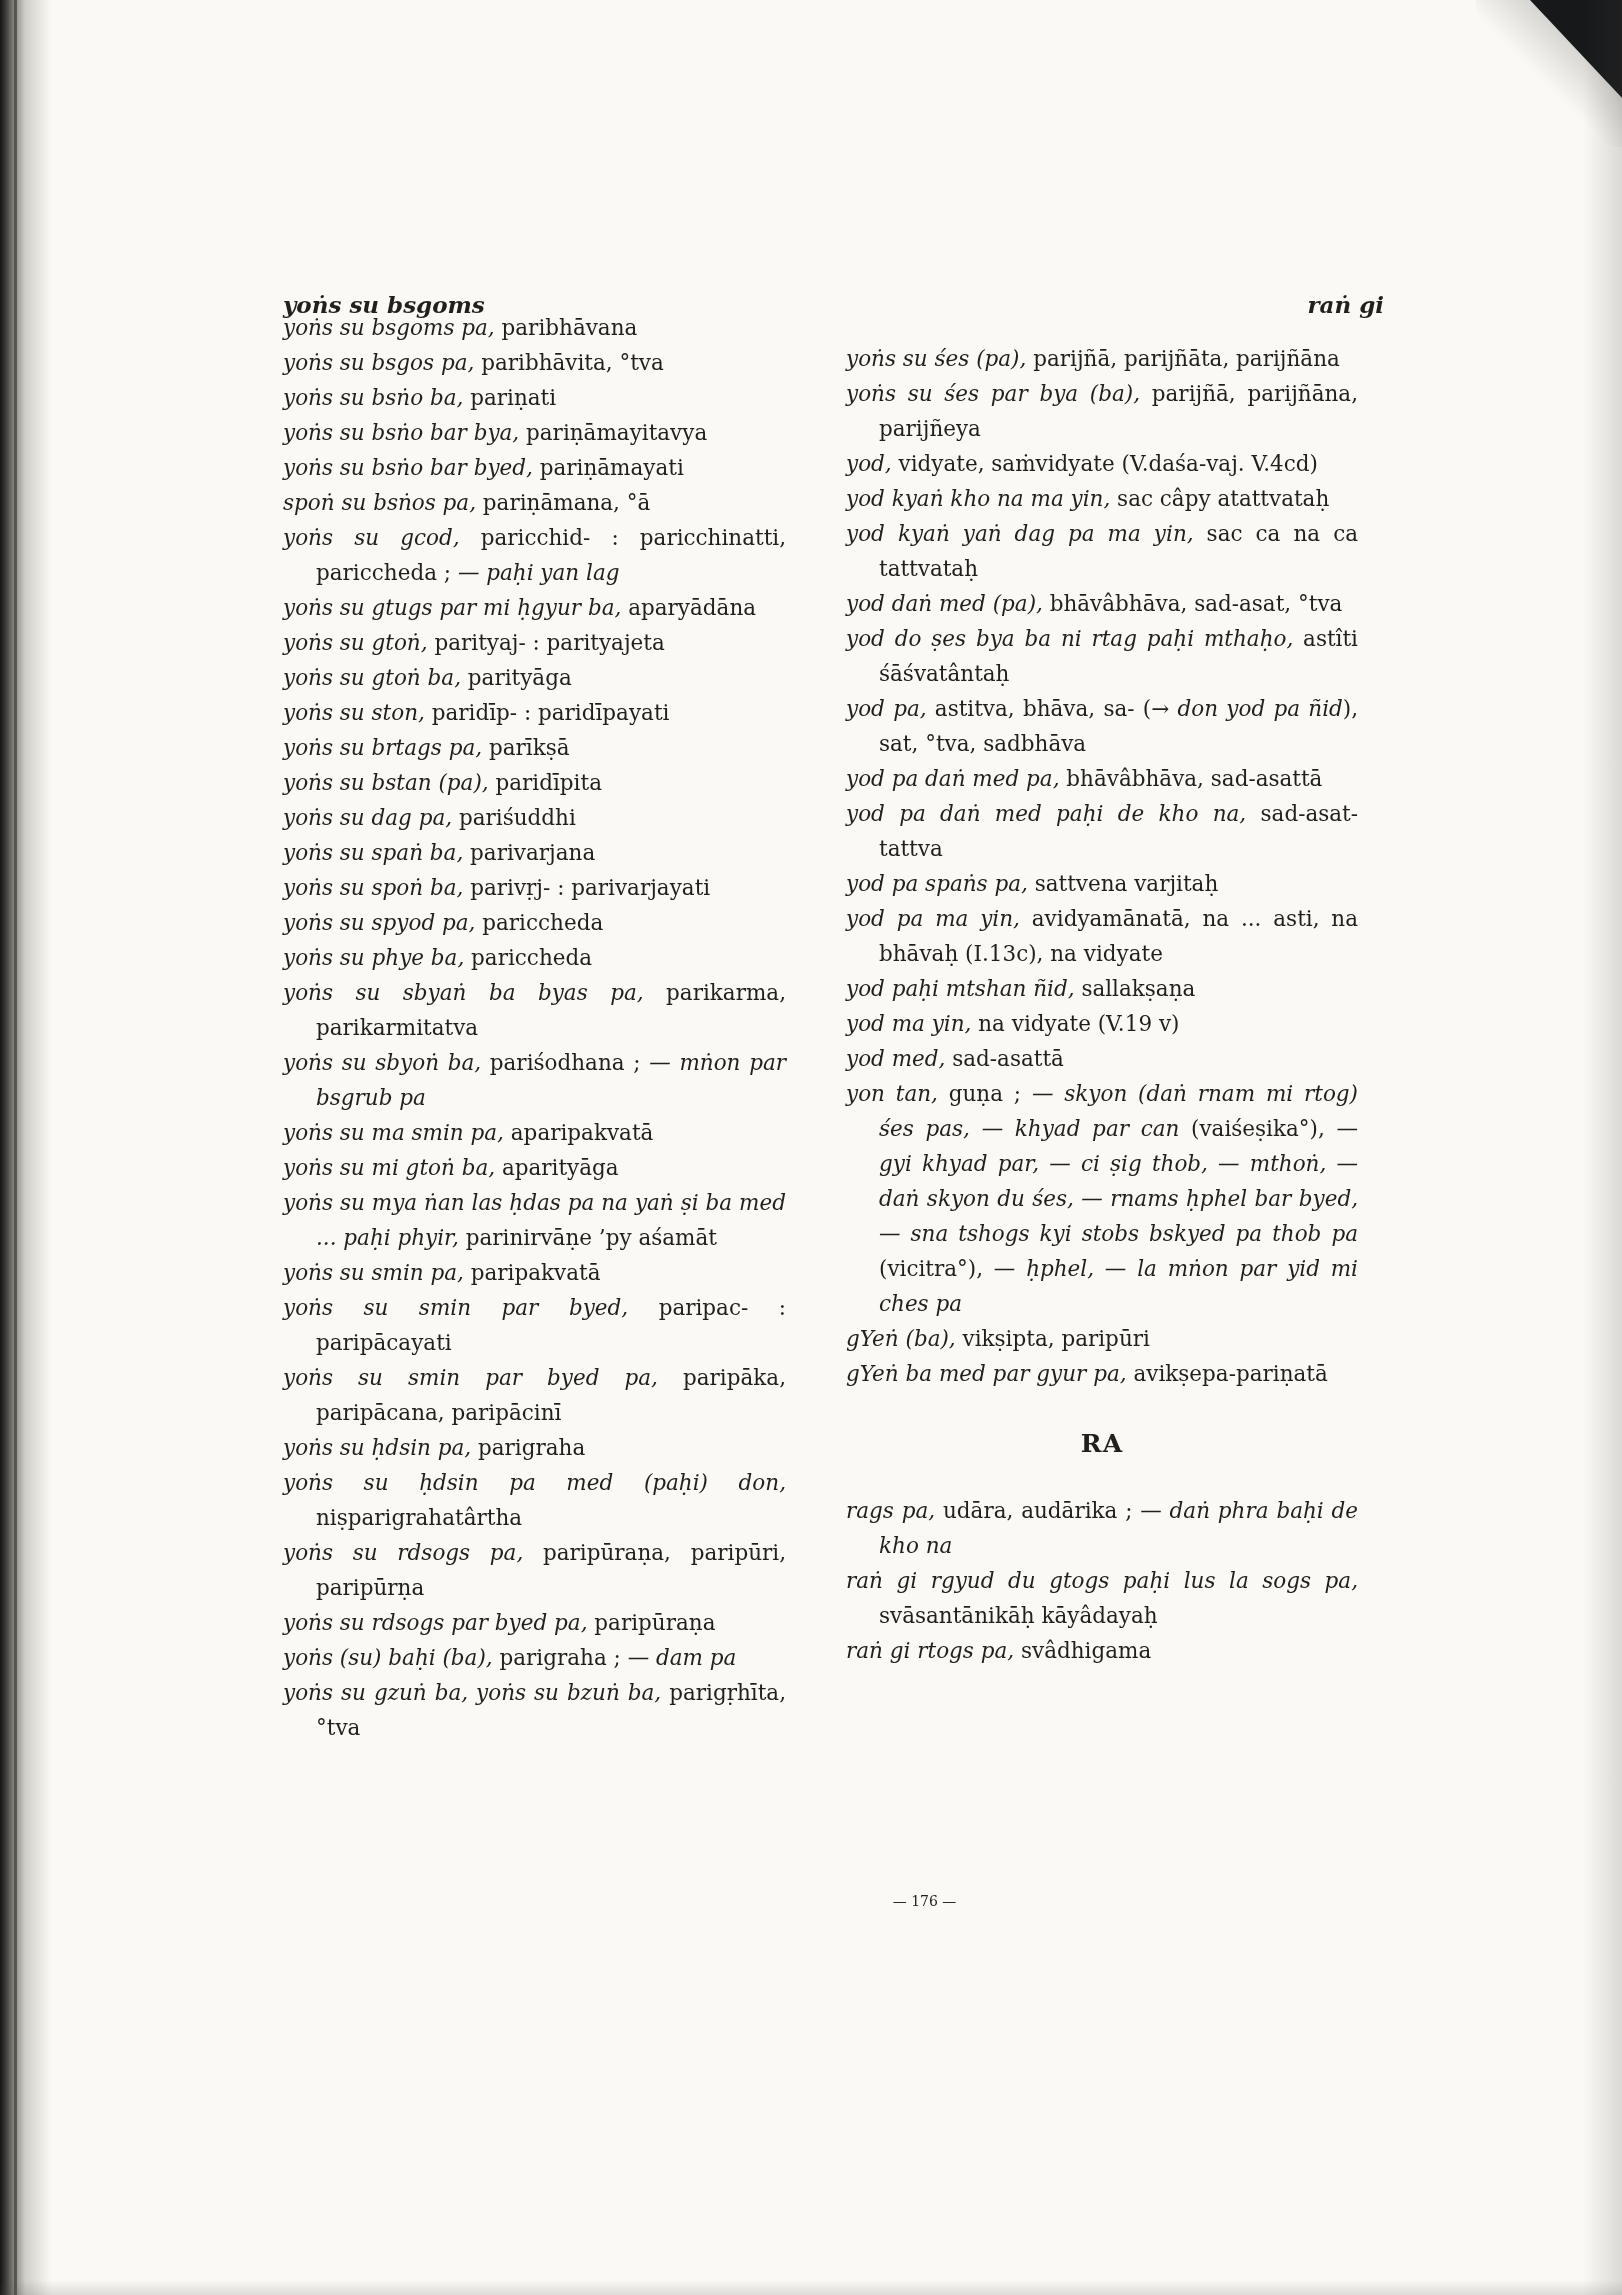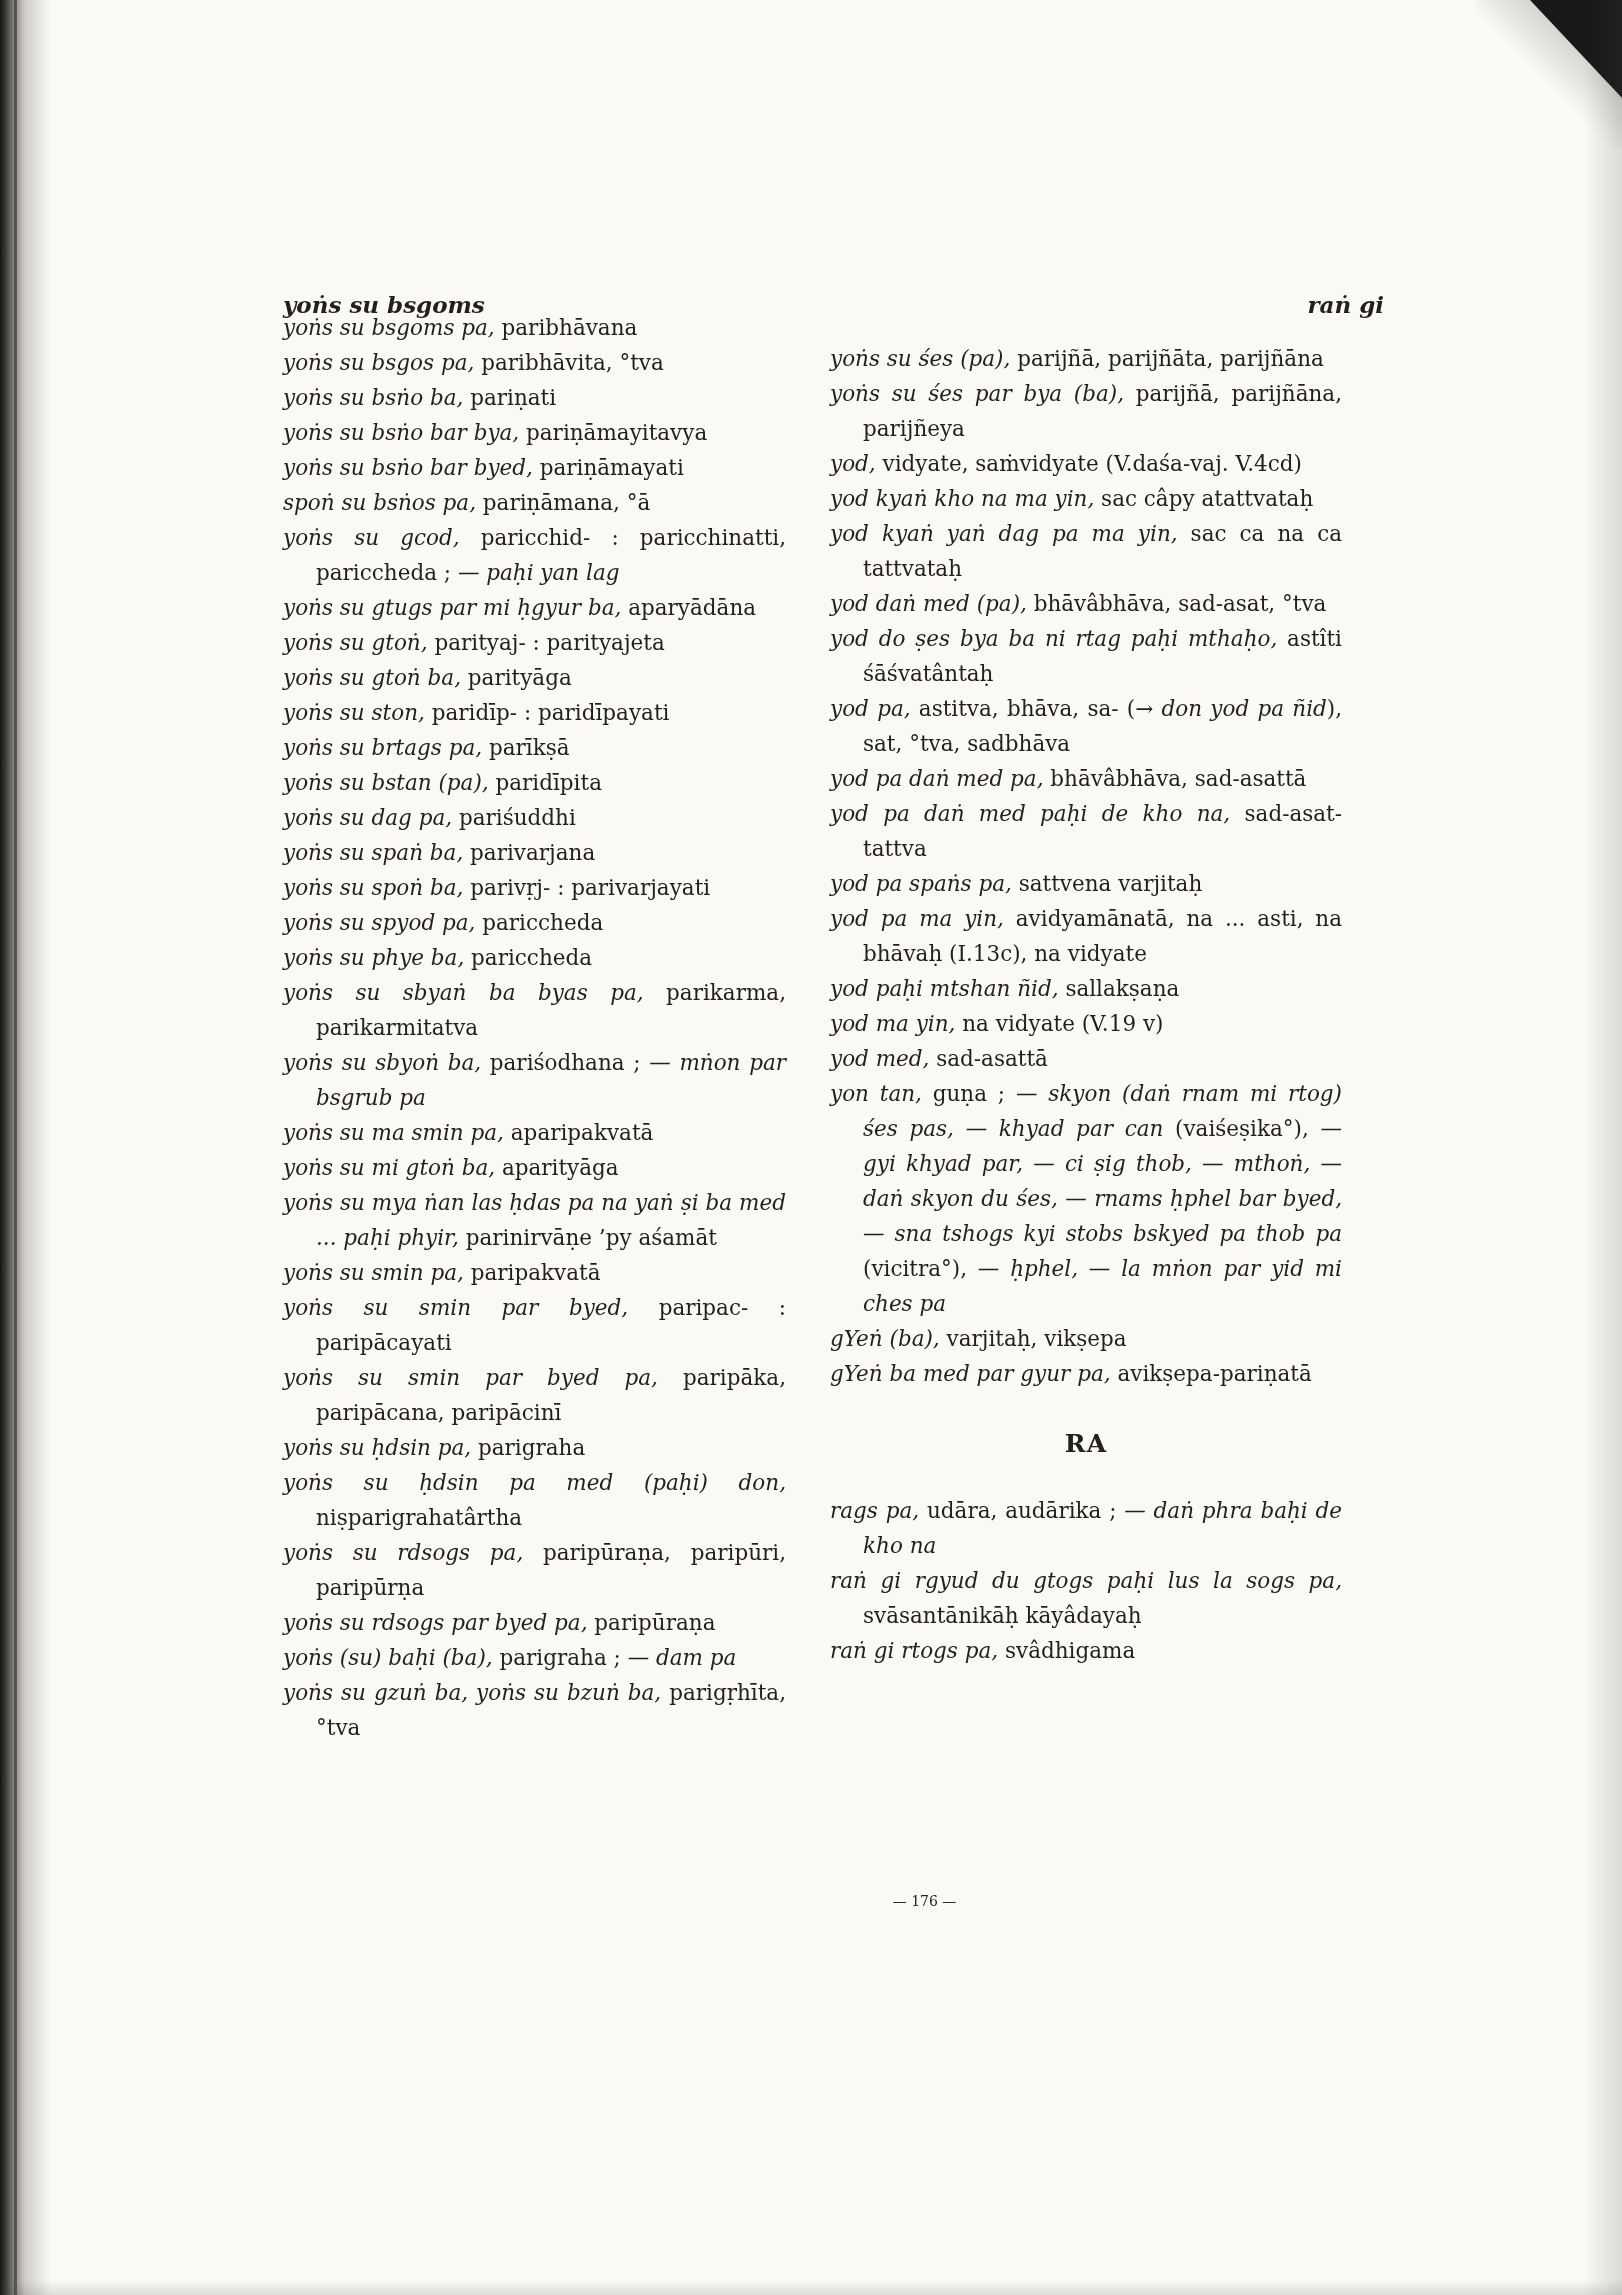--- a/index.html
+++ b/index.html
@@ -54,21 +54,21 @@
   .running-heads {
     position:absolute; left:283px; top:255px; width:1101px;
     display:flex; justify-content:space-between; align-items:baseline;
     font-size:23px; line-height:29.4px;
     font-weight:bold; font-style:italic;margin-top:35px;
   }
 
   
   .columns {
     position:absolute; left:283px; top:310px; width:1101px;
-    display:flex; gap:44px;
+    display:flex; gap:60px;
   }
   .col {
     font-size:21.5px; line-height:35px;
   }
   .col-left  { width:503px; }
   .col-right { width:512px;margin-top:31px; }
 
   .entry {
     padding-left:33px;
     text-indent:-33px;
@@ -155,21 +155,21 @@
         <p class="entry"><span class="tib">yod do ṣes bya ba ni rtag paḥi mthaḥo, </span><span class="skt">astîti śāśvatântaḥ</span></p>
         <p class="entry"><span class="tib">yod pa, </span><span class="skt">astitva, bhāva, sa- (→ </span><span class="tib">don yod pa ñid</span><span class="skt">), sat, °tva, sadbhāva</span></p>
         <p class="entry"><span class="tib">yod pa daṅ med pa, </span><span class="skt">bhāvâbhāva, sad-asattā</span></p>
         <p class="entry"><span class="tib">yod pa daṅ med paḥi de kho na, </span><span class="skt">sad-asat-tattva</span></p>
         <p class="entry"><span class="tib">yod pa spaṅs pa, </span><span class="skt">sattvena varjitaḥ</span></p>
         <p class="entry"><span class="tib">yod pa ma yin, </span><span class="skt">avidyamānatā, na ... asti, na bhāvaḥ (I.13c), na vidyate</span></p>
         <p class="entry"><span class="tib">yod paḥi mtshan ñid, </span><span class="skt">sallakṣaṇa</span></p>
         <p class="entry"><span class="tib">yod ma yin, </span><span class="skt">na vidyate (V.19 v)</span></p>
         <p class="entry"><span class="tib">yod med, </span><span class="skt">sad-asattā</span></p>
         <p class="entry"><span class="tib">yon tan, </span><span class="skt">guṇa ; </span><span class="tib">— skyon (daṅ rnam mi rtog) śes pas, — khyad par can </span><span class="skt">(vaiśeṣika°), </span><span class="tib">— gyi khyad par, — ci ṣig thob, — mthoṅ, — daṅ skyon du śes, — rnams ḥphel bar byed, — sna tshogs kyi stobs bskyed pa thob pa </span><span class="skt">(vicitra°), </span><span class="tib">— ḥphel, — la mṅon par yid mi ches pa</span></p>
-        <p class="entry"><span class="tib">gYeṅ (ba), </span><span class="skt">varjitaḥ, vikṣepa</span></p>
+        <p class="entry"><span class="tib">gYeṅ (ba), </span><span class="skt">vikṣipta, paripūri</span></p>
         <p class="entry"><span class="tib">gYeṅ ba med par gyur pa, </span><span class="skt">avikṣepa-pariṇatā</span></p>
         <div class="section-heading">RA</div>
         <p class="entry"><span class="tib">rags pa, </span><span class="skt">udāra, audārika ; </span><span class="tib">— daṅ phra baḥi de kho na</span></p>
         <p class="entry"><span class="tib">raṅ gi rgyud du gtogs paḥi lus la sogs pa, </span><span class="skt">svāsantānikāḥ kāyâdayaḥ</span></p>
         <p class="entry"><span class="tib">raṅ gi rtogs pa, </span><span class="skt">svâdhigama</span></p>
       </div>
   </div>
 
   <div class="page-number">— 176 —</div>
 </div>

